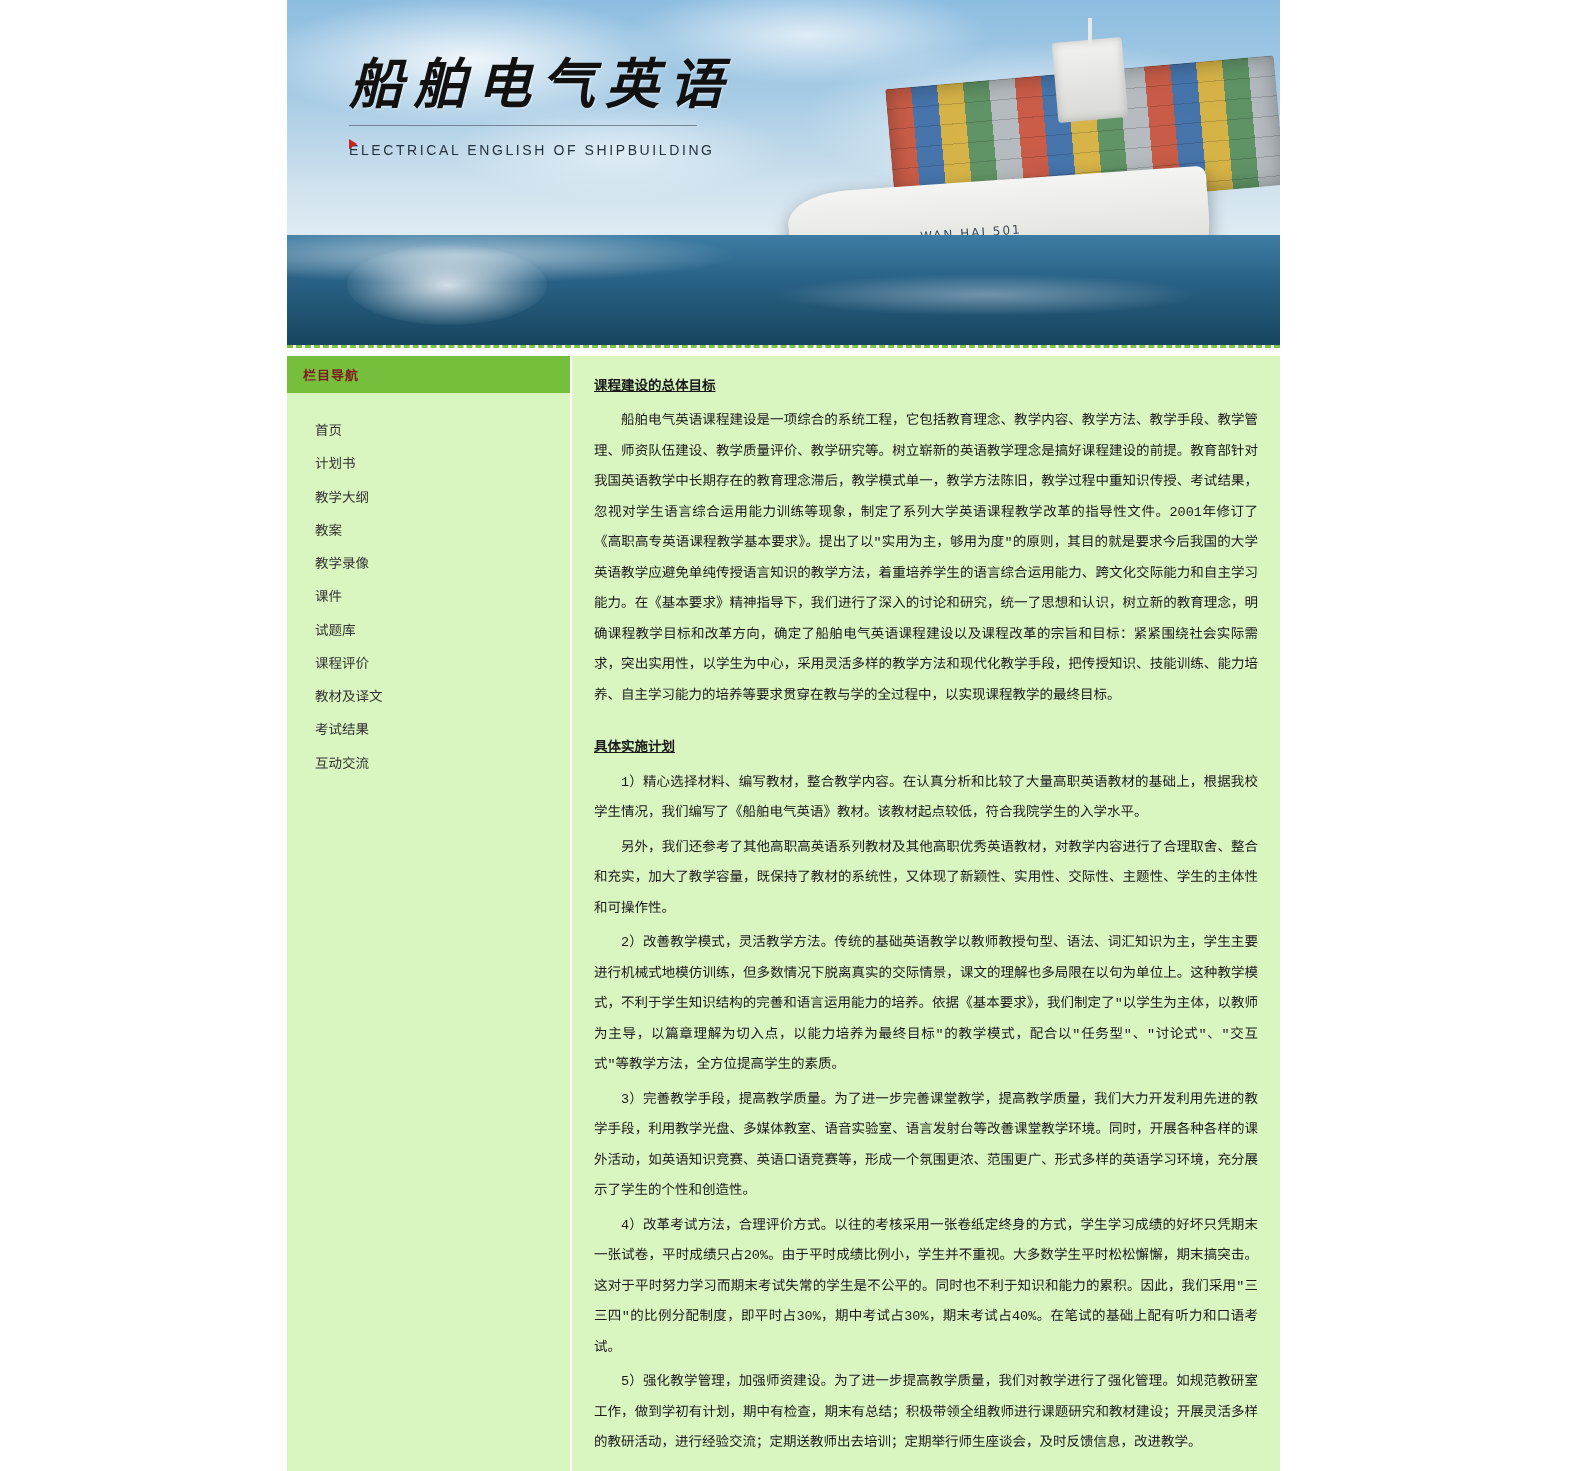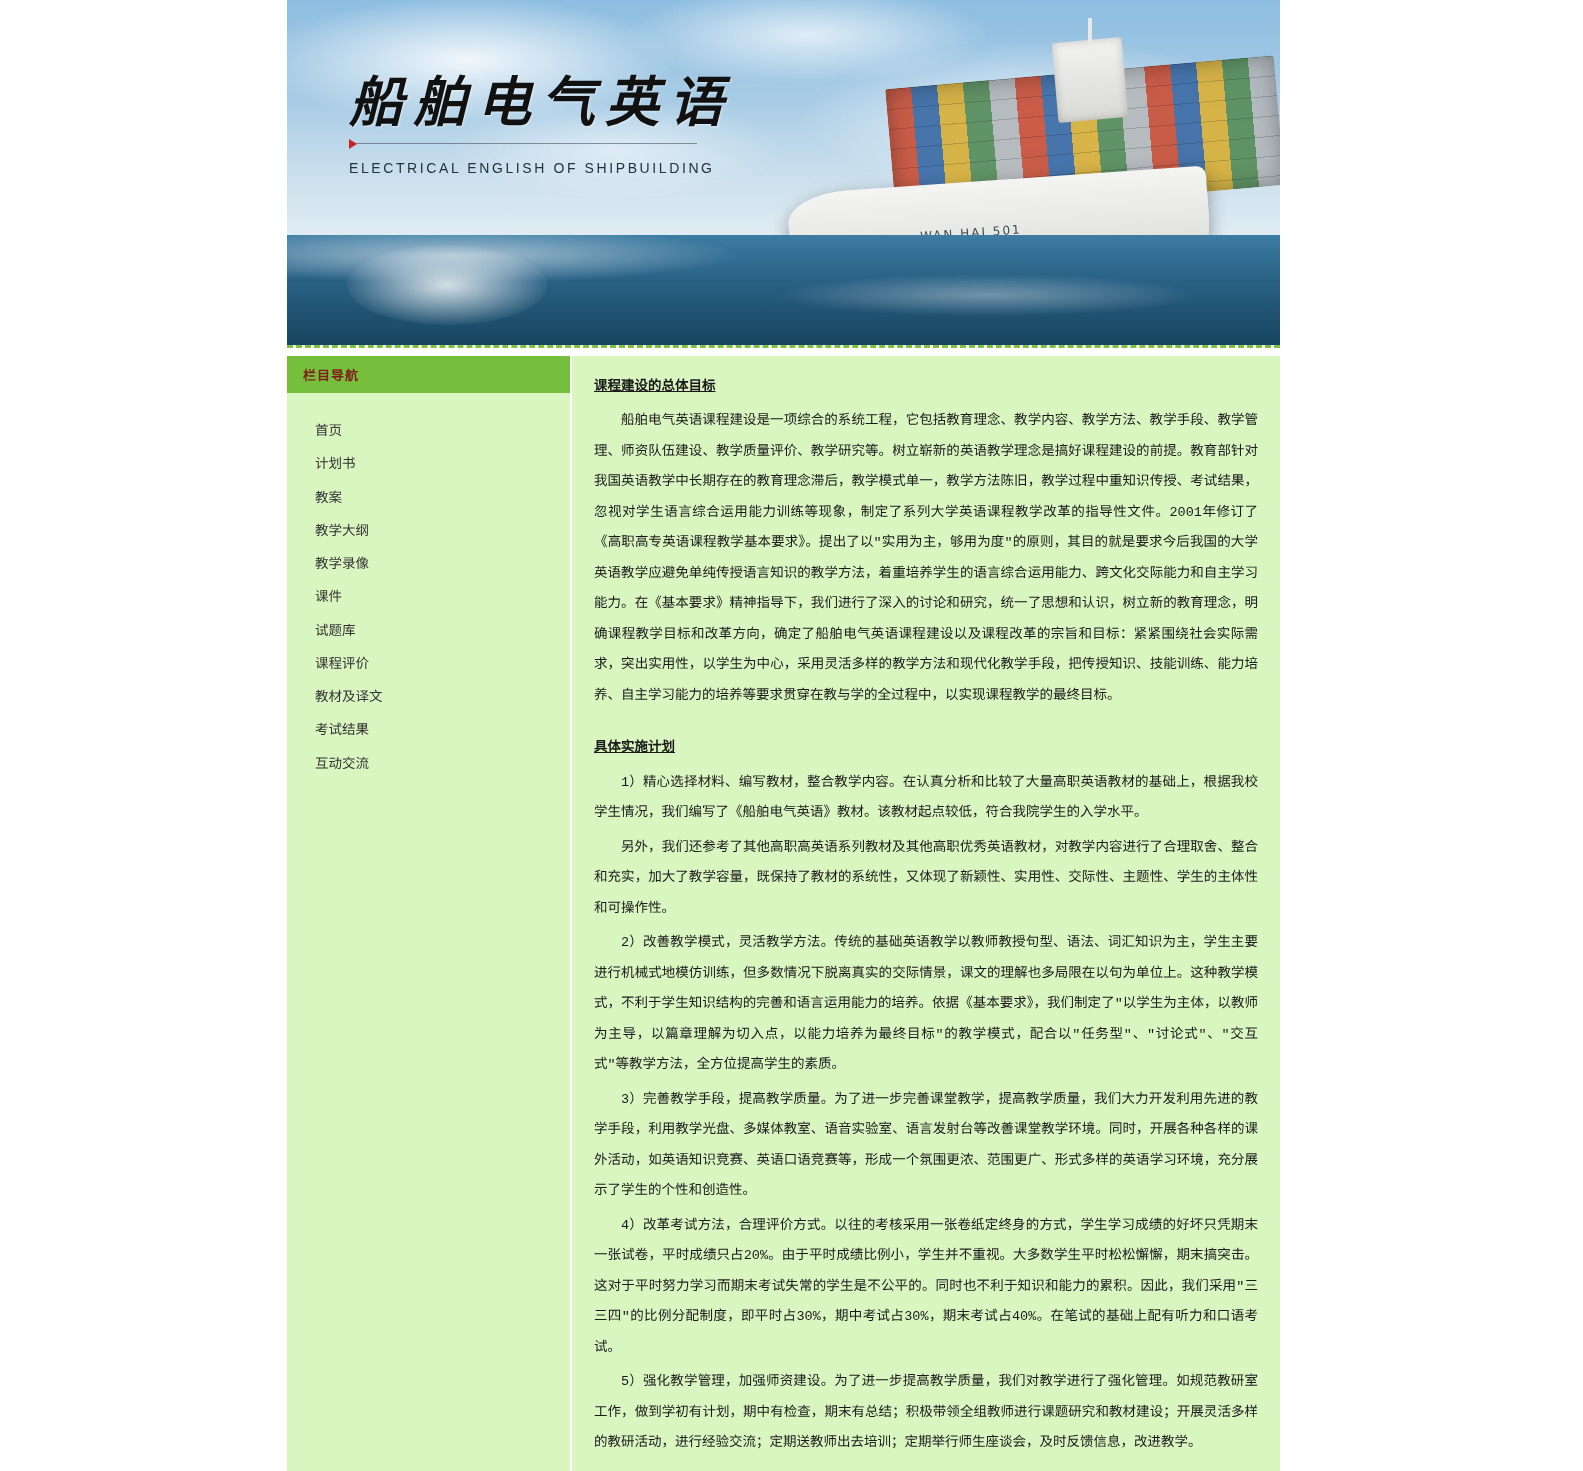--- a/index.html
+++ b/index.html
@@ -109,21 +109,21 @@
     left: 150px; top: 196px;
     color: #3c4a56;
     font-size: 12px;
     letter-spacing: 2px;
     transform: rotate(-4deg);
     font-family: "DejaVu Sans", sans-serif;
   }
   .banner-title {
     position: absolute;
     left: 62px;
-    top: 58px;
+    top: 40px;
     z-index: 5;
     color: #1b1b1b;
   }
   .banner-title .cn {
     font-family: "Liberation Serif", "DejaVu Serif", serif;
     font-size: 54px;
     font-weight: bold;
     letter-spacing: 10px;
     color: #111111;
     text-shadow: 1px 1px 2px rgba(255,255,255,0.5);
@@ -256,24 +256,24 @@
       <div class="sidebar">
         <div class="nav-header">栏目导航</div>
         <ul class="nav-list">
           <li>
               <a href="#">首页</a>
             </li>
           <li>
               <a href="#">计划书</a>
             </li>
           <li>
+              <a href="#">教学大纲</a>
+            </li>
+          <li>
               <a href="#">教案</a>
-            </li>
-          <li>
-              <a href="#">教学大纲</a>
             </li>
           <li>
               <a href="#">教学录像</a>
             </li>
           <li>
               <a href="#">课件</a>
             </li>
           <li>
               <a href="#">试题库</a>
             </li>

